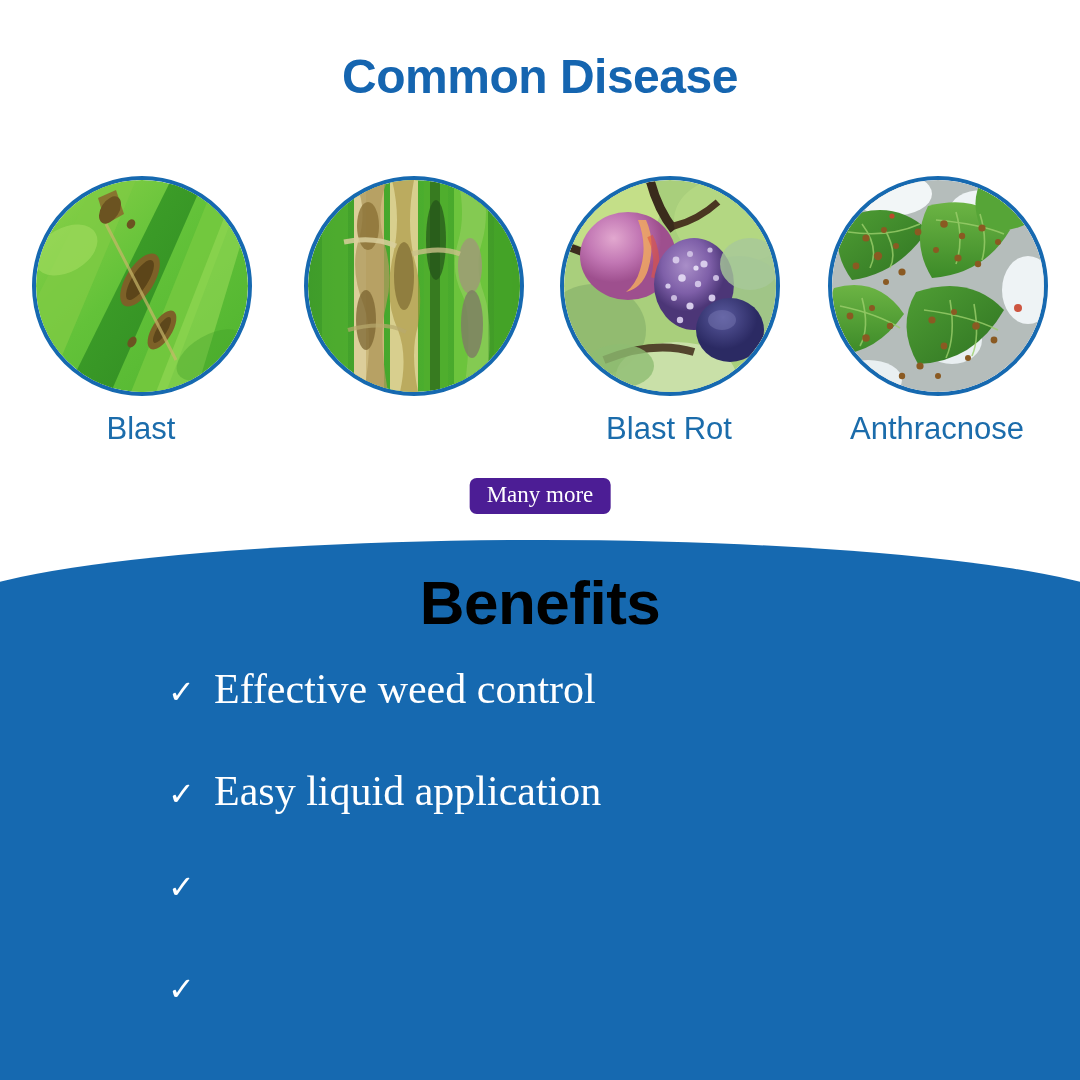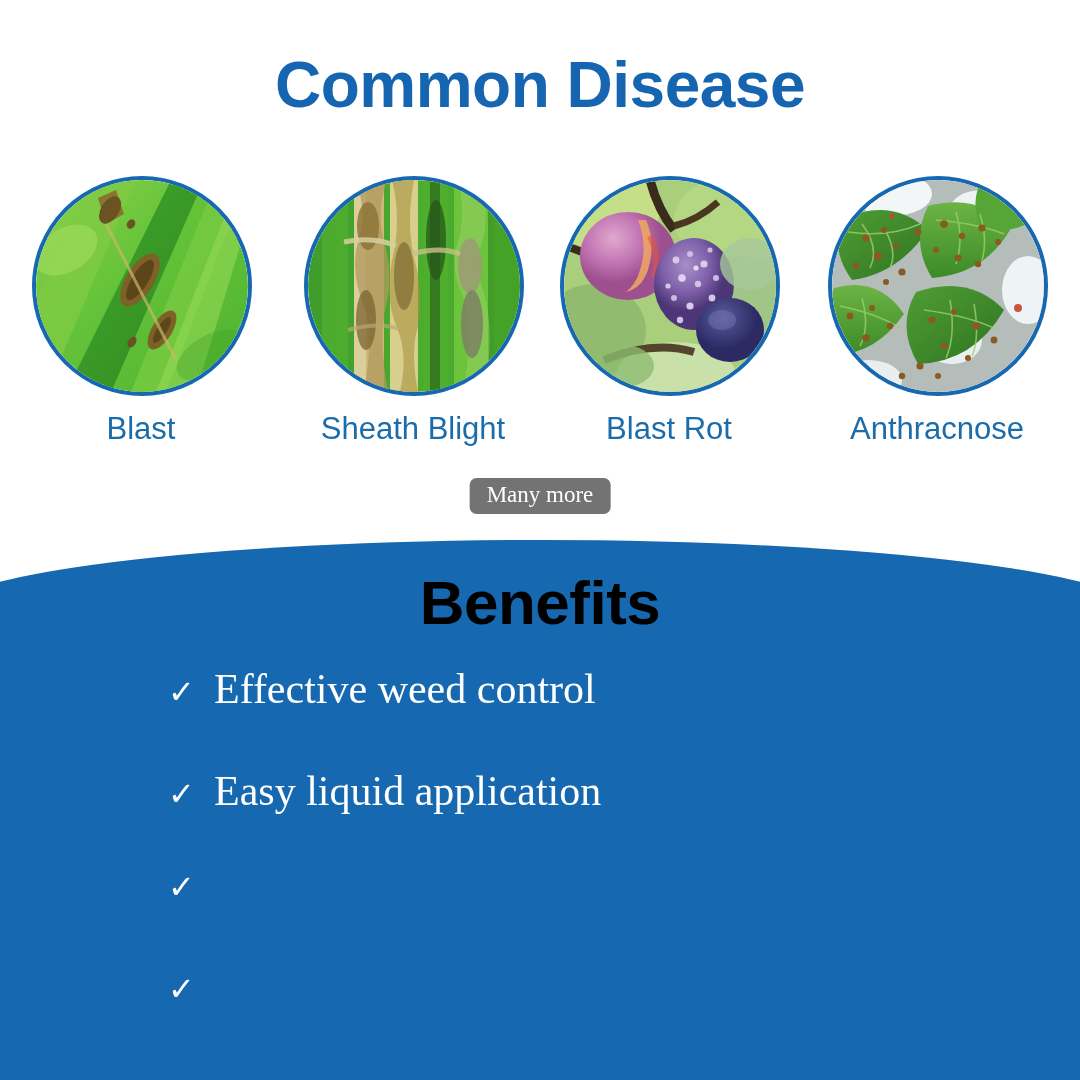--- a/index.html
+++ b/index.html
@@ -21,21 +21,21 @@
     overflow: hidden;
   }
 
   
   .disease-title {
     position: absolute;
     top: 52px;
     left: 0;
     width: 1080px;
     text-align: center;
-    font-size: 64px;
+    font-size: 48px;
     font-weight: bold;
     letter-spacing: -0.5px;
     color: #1565b0;
     line-height: 1.05;
   }
 
   .disease-row {
     position: absolute;
     top: 176px;
     left: 0;
@@ -77,21 +77,21 @@
     color: #1b6cab;
     line-height: 1.1;
     white-space: nowrap;
   }
 
   .many-more {
     position: absolute;
     top: 478px;
     left: 50%;
     transform: translateX(-50%);
-    background: #737373;
+    background: #4c1d95;
     color: #ffffff;
     font-family: "Liberation Serif", serif;
     font-size: 23px;
     padding: 4px 17px 6px 17px;
     border-radius: 7px;
     line-height: 1.15;
     white-space: nowrap;
   }
 
   
@@ -221,21 +221,20 @@
             <path d="M150,0 q8,34 0,62 q-8,28 4,52 q12,26 2,98 l22,0 q8,-70 -2,-98 q-10,-26 -2,-52 q8,-28 0,-62 z" fill="#9ccf68" opacity="0.5"></path>
             <ellipse cx="162" cy="86" rx="12" ry="28" fill="#9c9b74" opacity="0.85"></ellipse>
             <ellipse cx="164" cy="144" rx="11" ry="34" fill="#7e8063" opacity="0.85"></ellipse>
             <path d="M36,62 q30,-6 52,4" stroke="#d9cf9c" stroke-width="5" fill="none" opacity="0.85"></path>
             <path d="M104,74 q28,-8 48,0" stroke="#c9bf88" stroke-width="5" fill="none" opacity="0.8"></path>
             <path d="M40,150 q36,-10 58,2" stroke="#b8a96e" stroke-width="4" fill="none" opacity="0.7"></path>
             <rect x="186" y="0" width="26" height="212" fill="#45a528" opacity="0.85"></rect>
           </svg>
         </div>
       </div>
-      <div class="disease-label">Sheath Blight</div>
     </div>
 
     <div class="disease-card c2">
       <div class="circle">
         <div class="photo">
           <svg viewBox="0 0 212 212" preserveAspectRatio="xMidYMid slice">
             <defs>
               <radialGradient id="g3plum" cx="35%" cy="30%">
                 <stop offset="0%" stop-color="#e2a8cf"></stop>
                 <stop offset="55%" stop-color="#c277b4"></stop>

